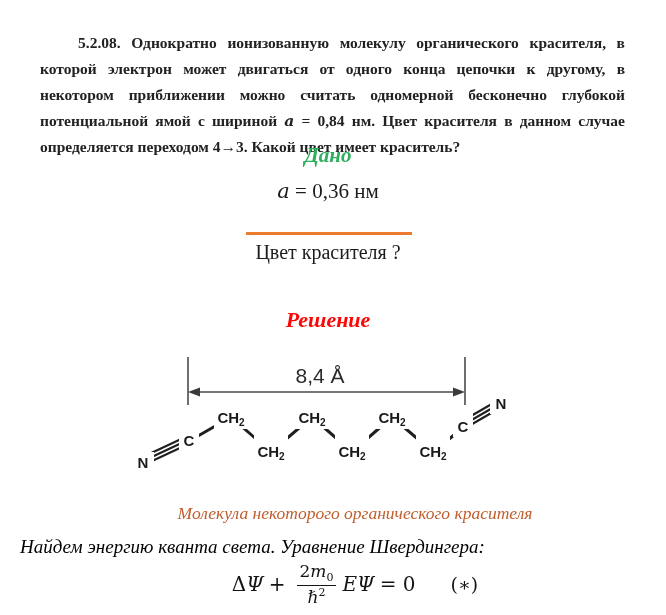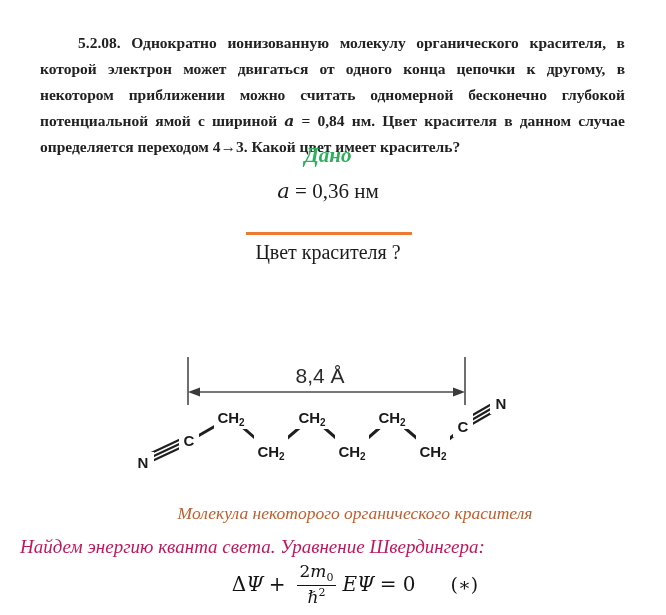--- a/index.html
+++ b/index.html
@@ -72,21 +72,21 @@
   .fig-caption {
     position: absolute; top: 503px; left: 0; width: 654px;
     text-align: center;
     font-size: 17.5px; font-style: italic;
     color: #c05e2d;
     margin-left: 28px;
   }
   .narrative {
     position: absolute; top: 536px; left: 20px;
     font-size: 19px; font-style: italic;
-    color: #be185d;
+    color: #000000;
   }
 
   
   .equation {
     position: absolute; top: 558px; left: 0;
     width: 666px; height: 52px;
     display: flex; align-items: center; justify-content: center;
     font-family: "DejaVu Serif", serif;
     font-size: 20px; color: #141414; padding-left: 44px;
   }
@@ -109,20 +109,21 @@
 
 <div class="page">
 
   <p class="problem"><span class="num">5.2.08.</span><span> Однократно ионизованную молекулу органического красителя, в которой электрон может двигаться от одного конца цепочки к другому, в некотором приближении можно считать одномерной бесконечно глубокой потенциальной ямой с шириной </span><span class="mvar">a</span><span> = 0,84 нм. Цвет красителя в данном случае определяется переходом 4→3. Какой цвет имеет краситель?</span></p>
 
   <div class="cline given-heading">Дано</div>
   <div class="cline given-a"><span class="mvar">a</span><span> = 0,36 нм</span></div>
   <div class="given-divider"></div>
   <div class="cline given-question">Цвет красителя ?</div>
 
+  <div class="cline solution-heading">Решение</div>
 
   <svg class="molecule-svg" width="666" height="150" viewBox="0 0 666 150">
 
     <line class="dim-tick" x1="188" y1="12" x2="188" y2="60"></line>
     <line class="dim-tick" x1="465" y1="12" x2="465" y2="60"></line>
 
     <line class="dim-line" x1="197" y1="47" x2="456" y2="47"></line>
     <polygon class="dim-head" points="188,47 200,42.5 200,51.5"></polygon>
     <polygon class="dim-head" points="465,47 453,42.5 453,51.5"></polygon>
     <text class="dim-label" x="320" y="38" text-anchor="middle">8,4 Å</text>

